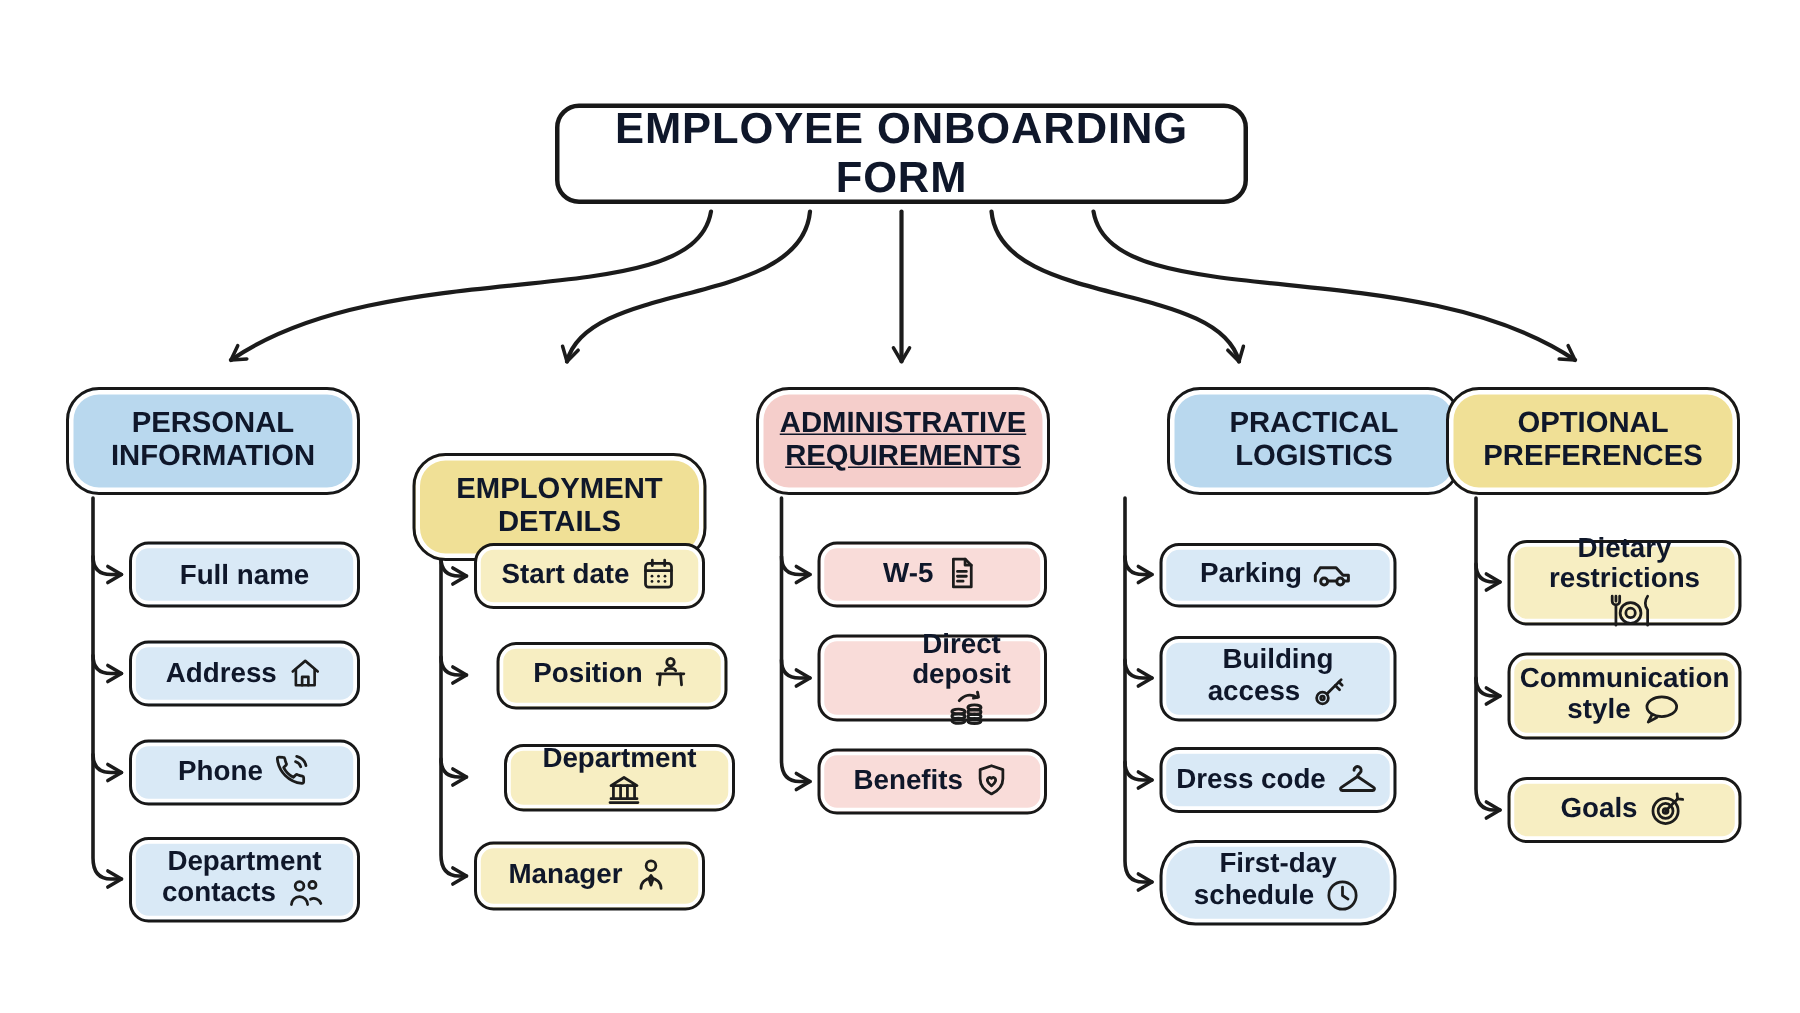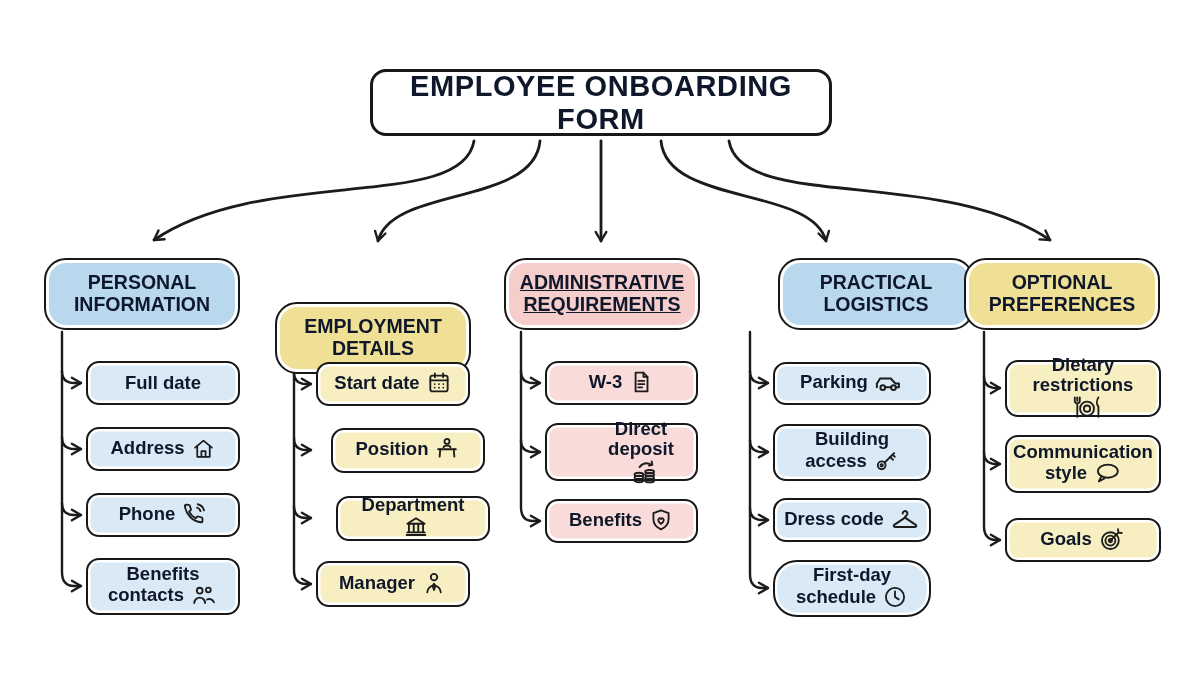--- a/index.html
+++ b/index.html
@@ -57,38 +57,38 @@
       <path d="M 984 452 Q 984 464 996 464 L 1000 464" fill="none" stroke="#1b1b1b" stroke-width="2.4" stroke-linecap="round" marker-end="url(#arr)"></path>
     </svg>
   <div class="node title-box" style="left:370px;top:69px;width:462px;height:67px;">
     <span>EMPLOYEE ONBOARDING FORM</span>
   </div>
   <div id="branches">
       <div class="node header fill-blue-h" style="left: 44px; top: 258px; width: 196px; height: 72px;">
         <span>PERSONAL INFORMATION</span>
       </div>
       <div class="node item fill-blue-i" style="left: 86px; top: 361px; width: 154px; height: 44px;">
-        <span class="txt"><span>Full date</span></span>
+        <span class="txt"><span>Full name</span></span>
       </div>
       <div class="node item fill-blue-i" style="left: 86px; top: 427px; width: 154px; height: 44px;">
         <span class="txt"><span>Address</span><svg class="icon" width="25" height="25" viewBox="0 0 24 24" fill="none" stroke="#1c1c1c" stroke-width="1.7" stroke-linecap="round" stroke-linejoin="round">
             <path d="M4 11.2 12 4.4l8 6.8"></path>
             <path d="M6 9.8V20h12V9.8"></path>
             <path d="M10 20v-5.4h4V20"></path>
           </svg></span>
       </div>
       <div class="node item fill-blue-i" style="left: 86px; top: 493px; width: 154px; height: 44px;">
         <span class="txt"><span>Phone</span><svg class="icon" width="26" height="26" viewBox="0 0 24 24" fill="none" stroke="#1c1c1c" stroke-width="1.7" stroke-linecap="round" stroke-linejoin="round">
             <path d="M7.2 3.6c.5 0 .9.3 1 .8.2 1 .5 2 .9 2.9.2.4.1.9-.2 1.2L7.5 9.9c1.3 2.6 3.4 4.7 6 6l1.4-1.4c.3-.3.8-.4 1.2-.2.9.4 1.9.7 2.9.9.5.1.8.5.8 1v2.4c0 .6-.5 1.1-1.1 1-8-.8-14.3-7.1-15.1-15.1-.1-.6.4-1.1 1-1.1z"></path>
             <path d="M14.8 6.2a4.6 4.6 0 0 1 3.2 3.2"></path>
             <path d="M15.5 3a7.6 7.6 0 0 1 5.7 5.7"></path>
           </svg></span>
       </div>
       <div class="node item fill-blue-i" style="left: 86px; top: 557.5px; width: 154px; height: 57px;">
-        <span class="txt"><span>Benefits contacts</span><svg class="icon" width="28" height="24" viewBox="0 0 26 22" fill="none" stroke="#1c1c1c" stroke-width="1.7" stroke-linecap="round" stroke-linejoin="round">
+        <span class="txt"><span>Department contacts</span><svg class="icon" width="28" height="24" viewBox="0 0 26 22" fill="none" stroke="#1c1c1c" stroke-width="1.7" stroke-linecap="round" stroke-linejoin="round">
             <circle cx="9" cy="7" r="2.7"></circle>
             <circle cx="17" cy="6.3" r="2.2"></circle>
             <path d="M4 18.5a5 5 0 0 1 10 0"></path>
             <path d="M15.8 15.2a4.6 4.6 0 0 1 6.4 2.6"></path>
           </svg></span>
       </div>
       <div class="node header fill-yellow-h" style="left: 275px; top: 258px; width: 196px; height: 72px; margin-top: 44px;">
         <span>EMPLOYMENT DETAILS</span>
       </div>
       <div class="node item fill-yellow-i" style="left: 316px; top: 362px; width: 154px; height: 44px;">
@@ -124,21 +124,21 @@
         <span class="txt"><span>Manager</span><svg class="icon" width="26" height="26" viewBox="0 0 24 24" fill="none" stroke="#1c1c1c" stroke-width="1.7" stroke-linecap="round" stroke-linejoin="round">
             <circle cx="12" cy="6.6" r="3"></circle>
             <path d="M5.8 20.6a6.2 6.2 0 0 1 12.4 0"></path>
             <path d="m12 12.6-1.3 1.9 1.3 4 1.3-4z"></path>
           </svg></span>
       </div>
       <div class="node header fill-pink-h" style="left: 504px; top: 258px; width: 196px; height: 72px;">
         <span>ADMINISTRATIVE REQUIREMENTS</span>
       </div>
       <div class="node item fill-pink-i" style="left: 545px; top: 361px; width: 153px; height: 44px;">
-        <span class="txt"><span>W-3</span><svg class="icon" width="26" height="26" viewBox="0 0 24 24" fill="none" stroke="#1c1c1c" stroke-width="1.7" stroke-linecap="round" stroke-linejoin="round">
+        <span class="txt"><span>W-5</span><svg class="icon" width="26" height="26" viewBox="0 0 24 24" fill="none" stroke="#1c1c1c" stroke-width="1.7" stroke-linecap="round" stroke-linejoin="round">
             <path d="M7 3.4h7.2L18 7.2v13.4H7z"></path>
             <path d="M14.2 3.4v3.8H18"></path>
             <path d="M9.5 11h5.5M9.5 14h5.5M9.5 17h3.5"></path>
           </svg></span>
       </div>
       <div class="node item fill-pink-i" style="left: 545px; top: 423px; width: 153px; height: 58px; padding-left: 48px;">
         <span class="txt"><span>Direct deposit</span><svg class="icon" width="30" height="27" viewBox="0 0 26 24" fill="none" stroke="#1c1c1c" stroke-width="1.7" stroke-linecap="round" stroke-linejoin="round">
             <ellipse cx="8.5" cy="15.5" rx="3.9" ry="1.5"></ellipse>
             <ellipse cx="8.5" cy="18.2" rx="3.9" ry="1.5"></ellipse>
             <ellipse cx="8.5" cy="20.9" rx="3.9" ry="1.5"></ellipse>

